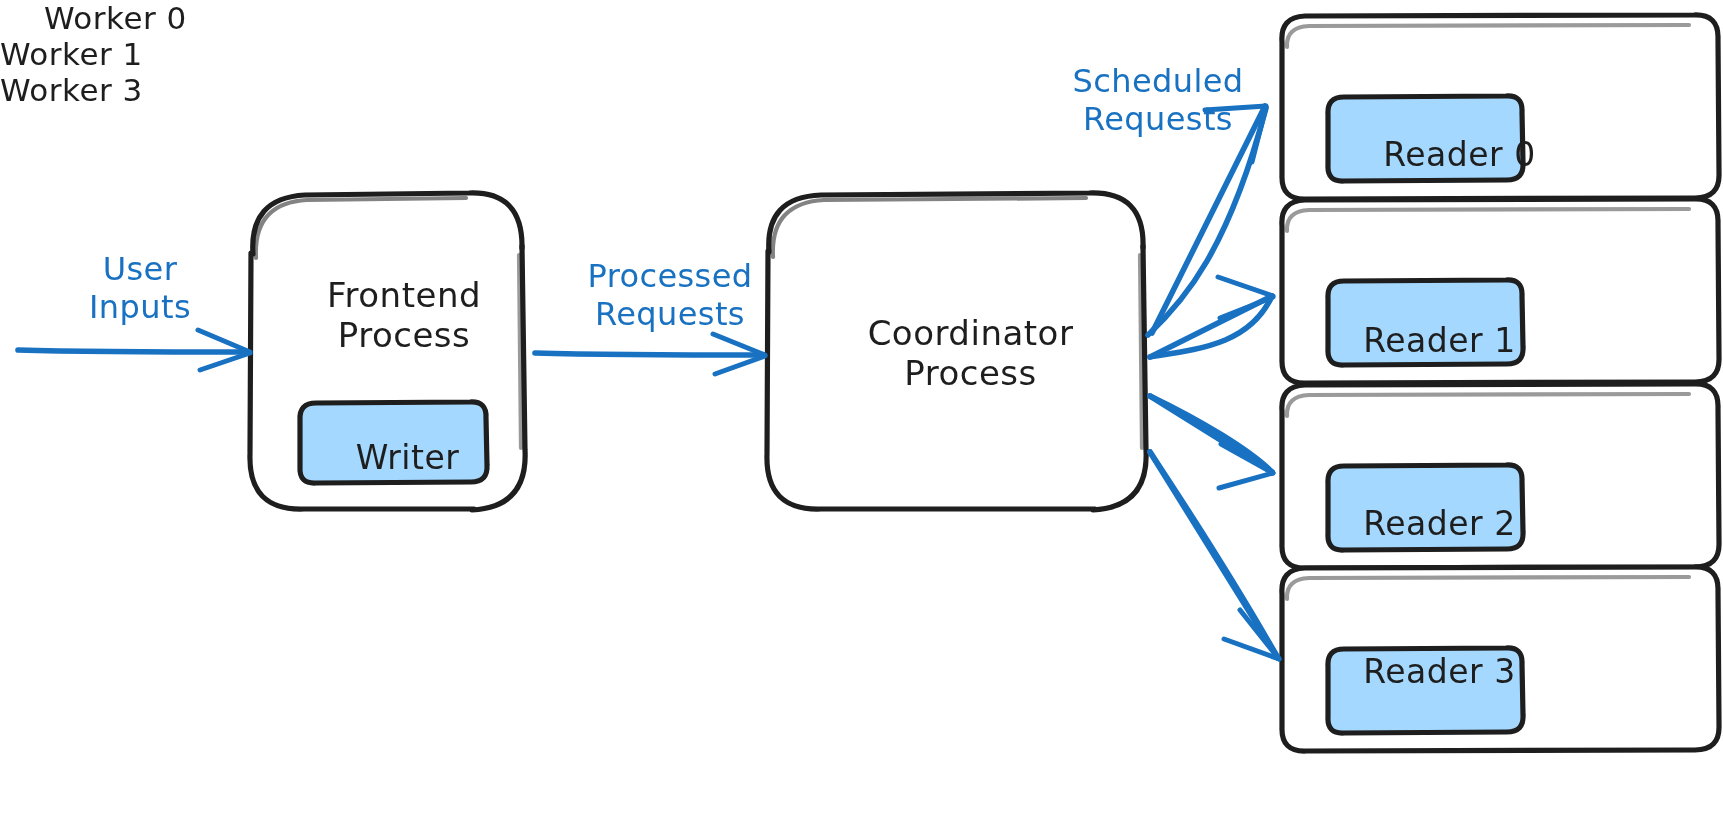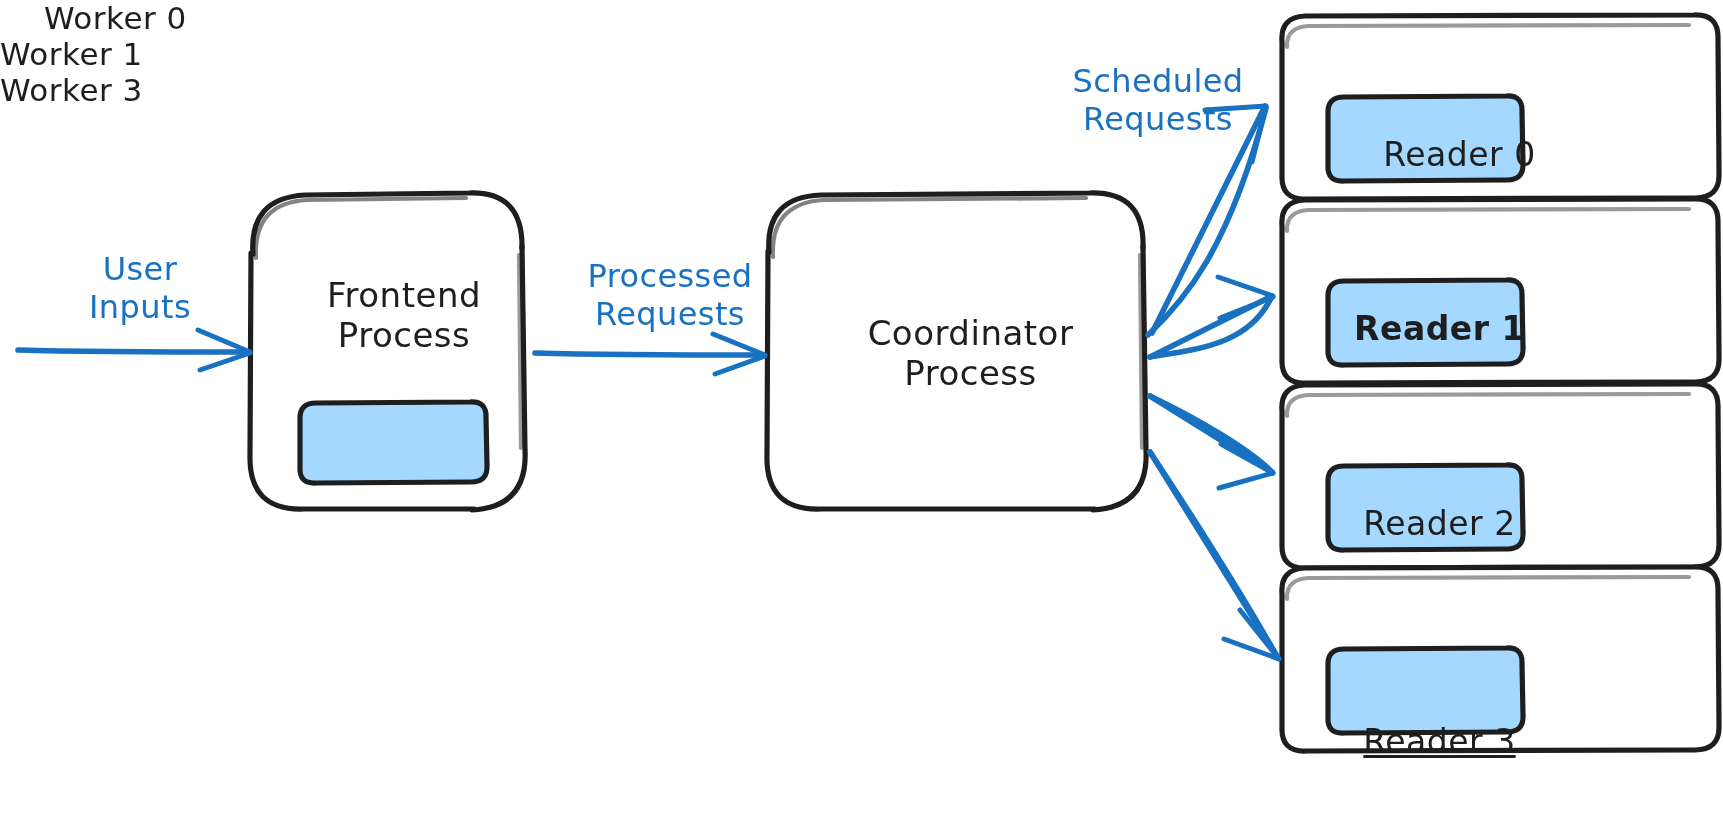--- a/index.html
+++ b/index.html
@@ -188,34 +188,35 @@
       <path class="ar2" d="M1224,639 L1279,659"></path>
     </g>
   </svg>
 
   <div class="edge-label" style="left:30px; top:236px; width:190px;">User
 Inputs</div>
 
   <div class="node-label" style="left:265px; top:260px; width:248px;">Frontend
 Process</div>
 
+  <div class="sub-label" style="left:299px; top:424px; width:187px;">Writer</div>
 
   <div class="edge-label" style="left:545px; top:243px; width:220px;">Processed
 Requests</div>
 
   <div class="node-label" style="left:783px; top:298px; width:345px;">Coordinator
 Process</div>
 
   <div class="edge-label" style="left:1033px; top:48px; width:220px;">Scheduled
 Requests</div>
 
   <div class="worker-title" style="left:1300px; top:38px; width:396px;margin-left:44px;">Worker 0</div>
   <div class="sub-label" style="left:1327px; top:121px; width:195px;padding-left:20px;">Reader 0</div>
 
   <div class="worker-title" style="left:1300px; top:222px; width:396px;">Worker 1</div>
-  <div class="sub-label" style="left:1327px; top:295px; width:195px;font-weight:bold;">Reader 1</div>
+  <div class="sub-label" style="left:1327px; top:307px; width:195px;">Reader 1</div>
 
   <div class="sub-label" style="left:1327px; top:490px; width:195px;">Reader 2</div>
 
   <div class="worker-title" style="left:1300px; top:590px; width:396px;">Worker 3</div>
-  <div class="sub-label" style="left:1327px; top:708px; width:195px;text-decoration:underline;">Reader 3</div>
+  <div class="sub-label" style="left:1327px; top:638px; width:195px;">Reader 3</div>
 
 </div>
 
 </body></html>

